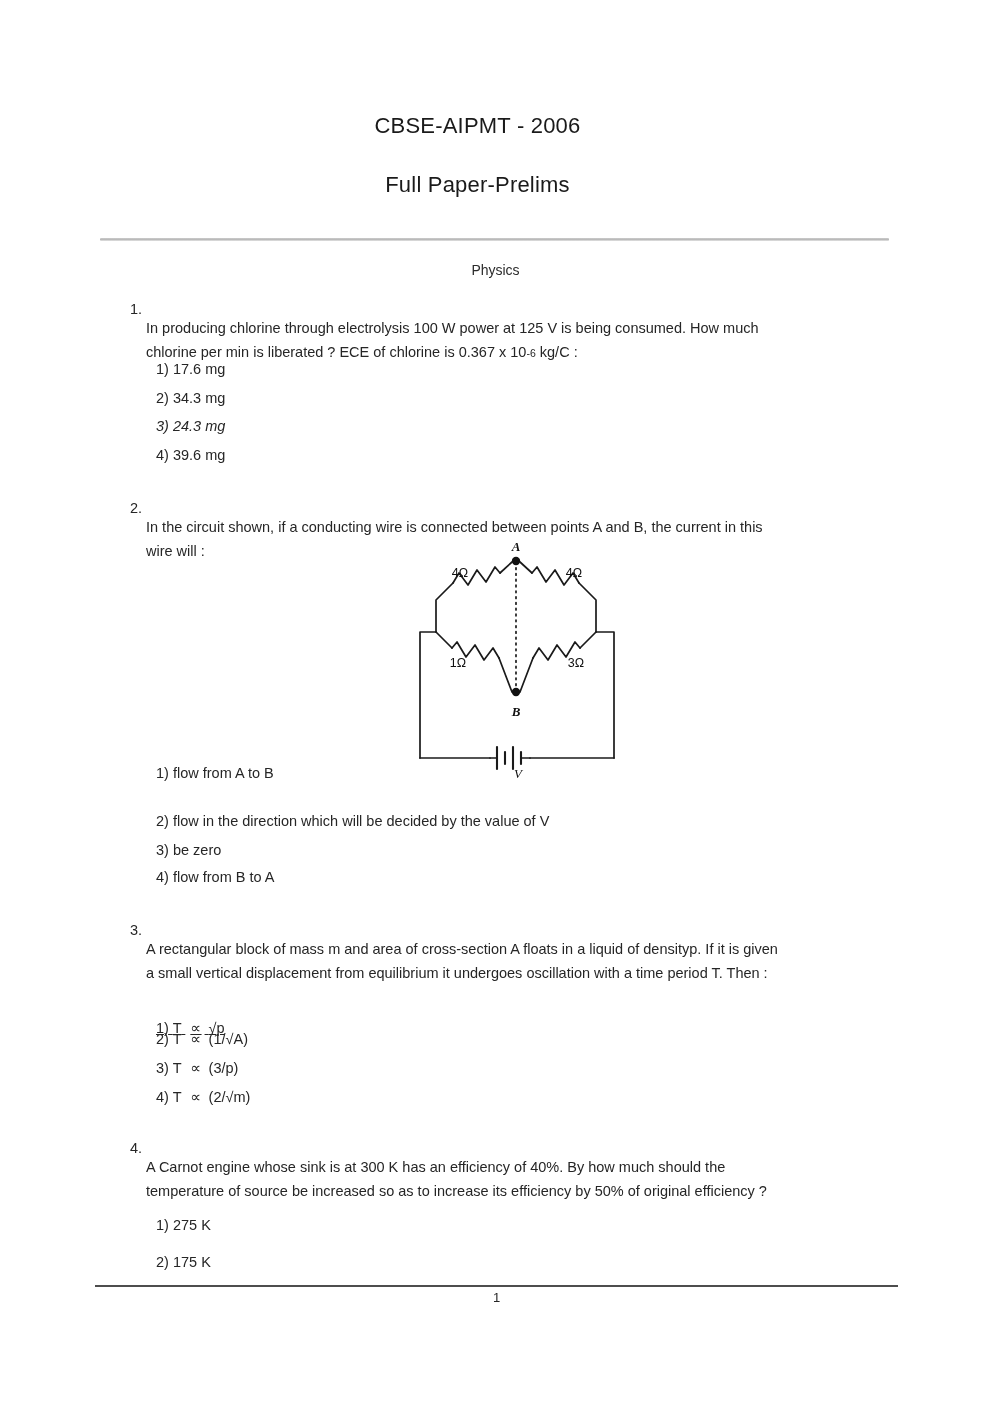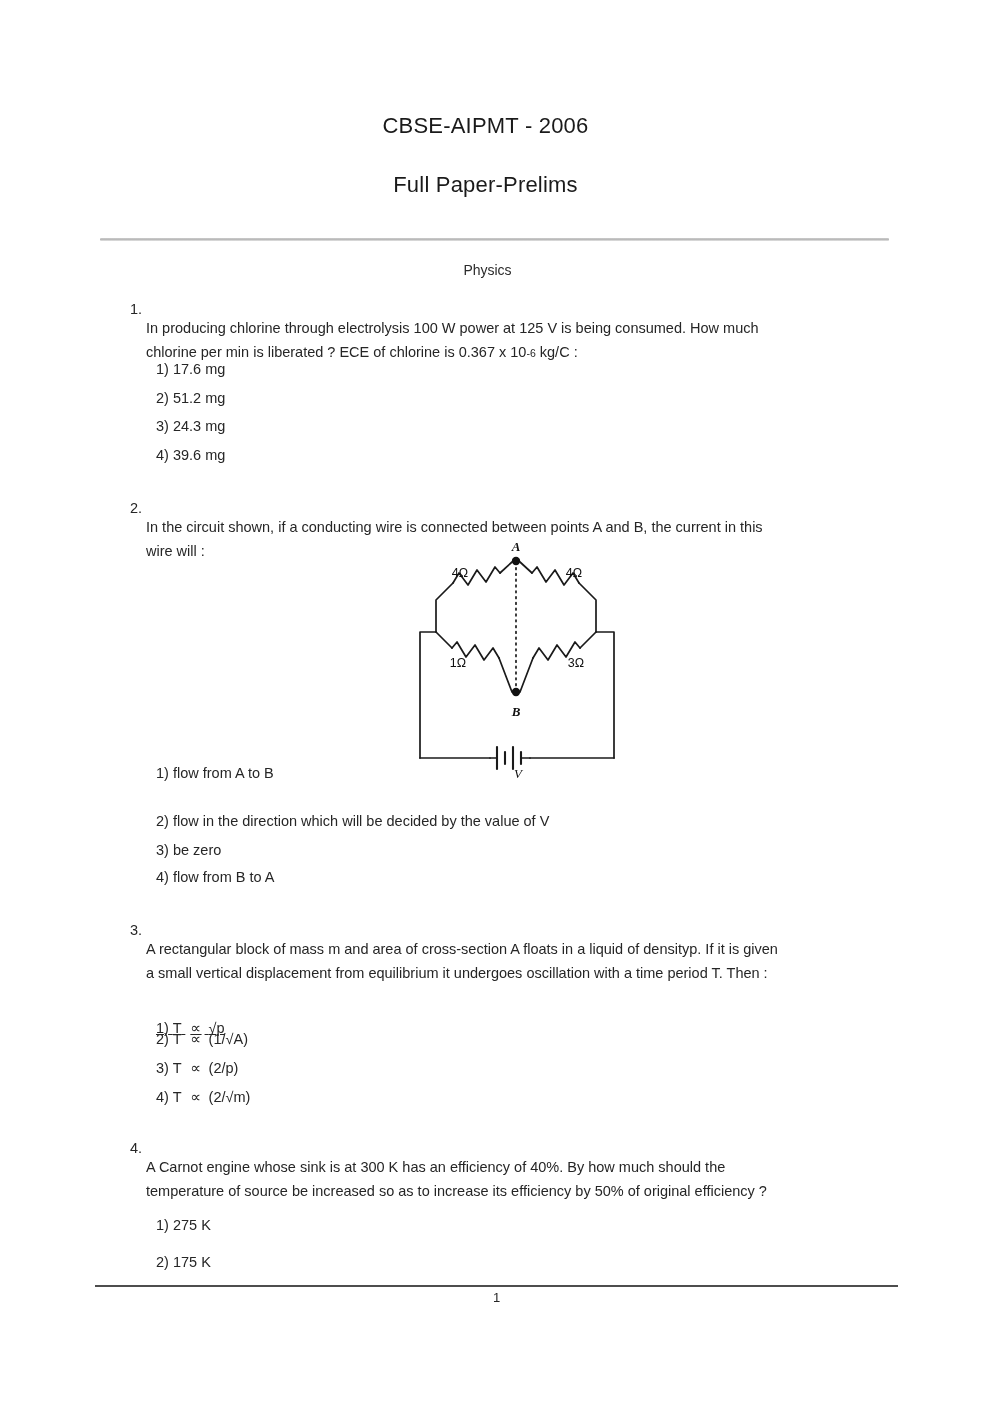--- a/index.html
+++ b/index.html
@@ -26,40 +26,39 @@
 
   
   .doc-title {
     position: absolute;
     left: 0;
     width: 955px;
     text-align: center;
     font-size: 22px;
     letter-spacing: 0.2px;
     color: #1a1a1a;
-    margin-left: 8px;
   }
   #title-main { top: 113px; }
   #title-sub  { top: 172px; }
 
   
   .rule-top {
     position: absolute;
     left: 100px;
     top: 238px;
     width: 789px;
     height: 3px;
     background: linear-gradient(to bottom, #cfcfcf 0%, #b6b6b6 45%, #e4e4e4 100%);
     border-radius: 1px;
   }
 
   
   .section-heading {
     position: absolute;
-    left: 0;
+    left: 8px;
     top: 262px;
     width: 975px;
     text-align: center;
     font-size: 14px;
     color: #2b2b2b;
   }
 
   
   .q-block { position: absolute; left: 0; width: 993px; }
   .q-row   { position: relative; }
@@ -143,23 +142,23 @@
       <div class="q-text"><span>In producing chlorine through electrolysis 100 W power at 125 V is being consumed. How much chlorine per min is liberated ? ECE of chlorine is 0.367 x 10</span><span class="sup-small">-6</span><span> kg/C :</span></div>
     </div>
   </div>
   <div class="opt-list">
     <div class="opt" style="top:360px;">
       <span>1)</span>
       <span>17.6 mg</span>
     </div>
     <div class="opt" style="top:389px;">
       <span>2)</span>
-      <span>51.2 mg</span>
-    </div>
-    <div class="opt" style="top:417px;">
+      <span>34.3 mg</span>
+    </div>
+    <div class="opt" style="top:417px;font-style:italic;">
       <span>3)</span>
       <span>24.3 mg</span>
     </div>
     <div class="opt" style="top:446px;">
       <span>4)</span>
       <span>39.6 mg</span>
     </div>
   </div>
 
   <div class="q-block" style="top:500px;">
@@ -254,21 +253,21 @@
     <div class="opt" style="top:1030px;">
       <span>2)</span>
       <span>T</span>
       <span class="prop">∝</span>
       <span>(1/√A)</span>
     </div>
     <div class="opt" style="top:1059px;">
       <span>3)</span>
       <span>T</span>
       <span class="prop">∝</span>
-      <span>(2/p)</span>
+      <span>(3/p)</span>
     </div>
     <div class="opt" style="top:1088px;">
       <span>4)</span>
       <span>T</span>
       <span class="prop">∝</span>
       <span>(2/√m)</span>
     </div>
   </div>
 
   <div class="q-block" style="top:1140px;">

